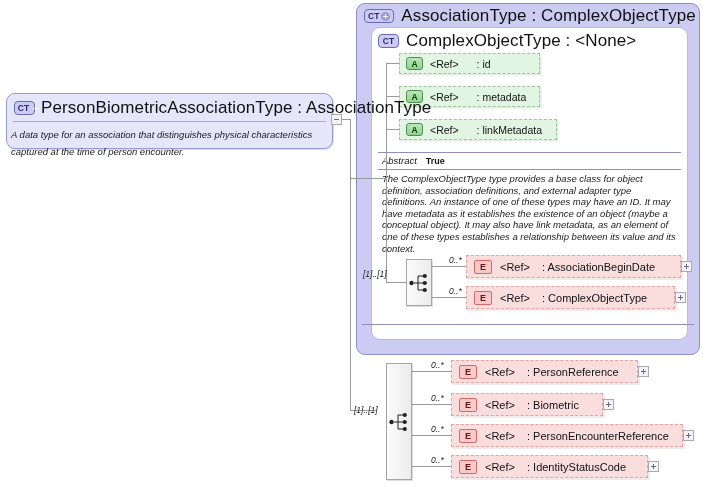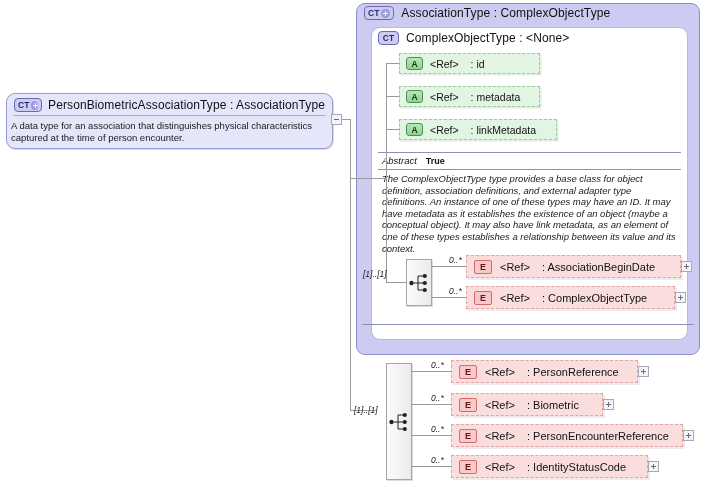--- a/index.html
+++ b/index.html
@@ -24,25 +24,25 @@
             background:#ccccf2;box-sizing:border-box;}
   .ct-inner{position:absolute;border:1px solid #b9b9d9;border-radius:9px;
             background:#ffffff;box-sizing:border-box;}
 
   
   .type-box{position:absolute;border:1px solid #9a9ad2;border-radius:9px;
             background:#e6e6fa;box-sizing:border-box;
             box-shadow:1px 1px 0 rgba(150,150,180,.35);}
   .type-box .hdr{display:flex;align-items:center;gap:6px;padding:4px 7px 3px 7px;}
   .type-box .rule{height:1px;background:#a9a9c8;margin:0 6px;}
-  .type-box .doc{font-size:9.5px;color:#1a1a1a;line-height:12px;
+  .type-box .doc{font-style:italic;font-size:9.5px;color:#1a1a1a;line-height:17px;
                  padding:4px 8px 5px 4px;}
 
   
-  .hdr-title{font-size:12px;color:#111;white-space:nowrap;letter-spacing:.1px;text-align:right;}
+  .hdr-title{font-size:17px;color:#111;white-space:nowrap;letter-spacing:.1px;text-align:right;}
   .hdr-row{position:absolute;display:flex;align-items:center;gap:7px;}
 
   
   .badge-ct{display:inline-flex;align-items:center;justify-content:center;
             min-width:21px;height:14px;padding:0 3px;border:1px solid #6a6ab0;
             border-radius:4px;background:#ccccf2;
             font-size:8.5px;font-weight:bold;color:#2a2a6a;line-height:1;box-sizing:border-box;}
   .badge-ct .sign{display:inline-block;width:9px;height:9px;margin-left:2px;border-radius:50%;
                   background:#9a9ad8;position:relative;}
   .badge-ct .sign::before{content:"";position:absolute;left:2px;top:4px;width:5px;height:1px;background:#fff;}
@@ -50,21 +50,21 @@
 
   
   .attr{position:absolute;height:21px;border:1px dashed #9ec79e;background:#e2f5e2;
         box-sizing:border-box;display:flex;align-items:center;
         box-shadow:1.5px 1.5px 0 rgba(170,190,170,.30);}
   .badge-a{width:17px;height:13px;margin-left:6px;border:1px solid #4f8f4f;border-radius:3px;
            background:linear-gradient(#b9e6b9,#8fd48f);
            font-size:8.5px;font-weight:bold;color:#143a14;
            display:flex;align-items:center;justify-content:center;box-sizing:border-box;}
   .attr .ref{margin-left:7px;font-size:10.5px;color:#111;}
-  .attr .nm{margin-left:12px;font-size:10.5px;color:#111;white-space:nowrap;}
+  .attr .nm{margin-left:18px;font-size:10.5px;color:#111;white-space:nowrap;}
 
   
   .elem{position:absolute;height:23px;border:1px dashed #e0a6a6;background:#fadede;
         box-sizing:border-box;display:flex;align-items:center;
         box-shadow:2px 2px 0 rgba(210,180,180,.28);}
   .badge-e{width:18px;height:14px;margin-left:7px;border:1px solid #d46a6a;border-radius:2px;
            background:#f8c9c9;font-size:9px;font-weight:bold;color:#6a1414;
            display:flex;align-items:center;justify-content:center;box-sizing:border-box;}
   .elem .ref{margin-left:8px;font-size:11px;color:#111;}
   .elem .nm{margin-left:12px;font-size:11px;color:#111;white-space:nowrap;}

